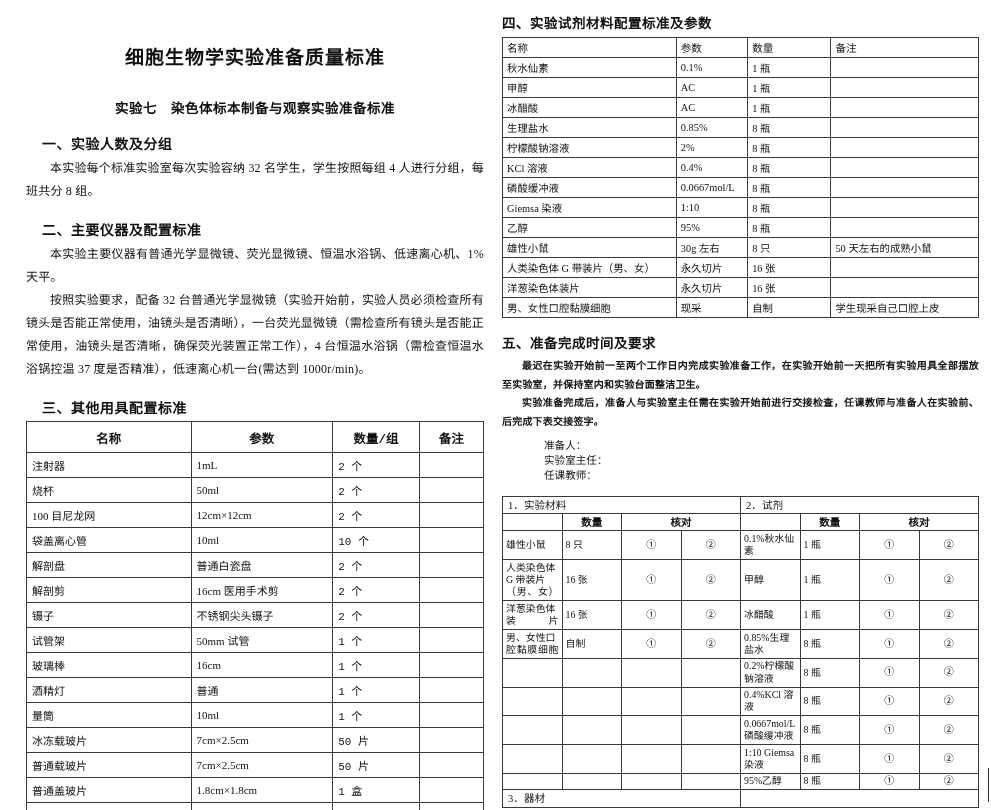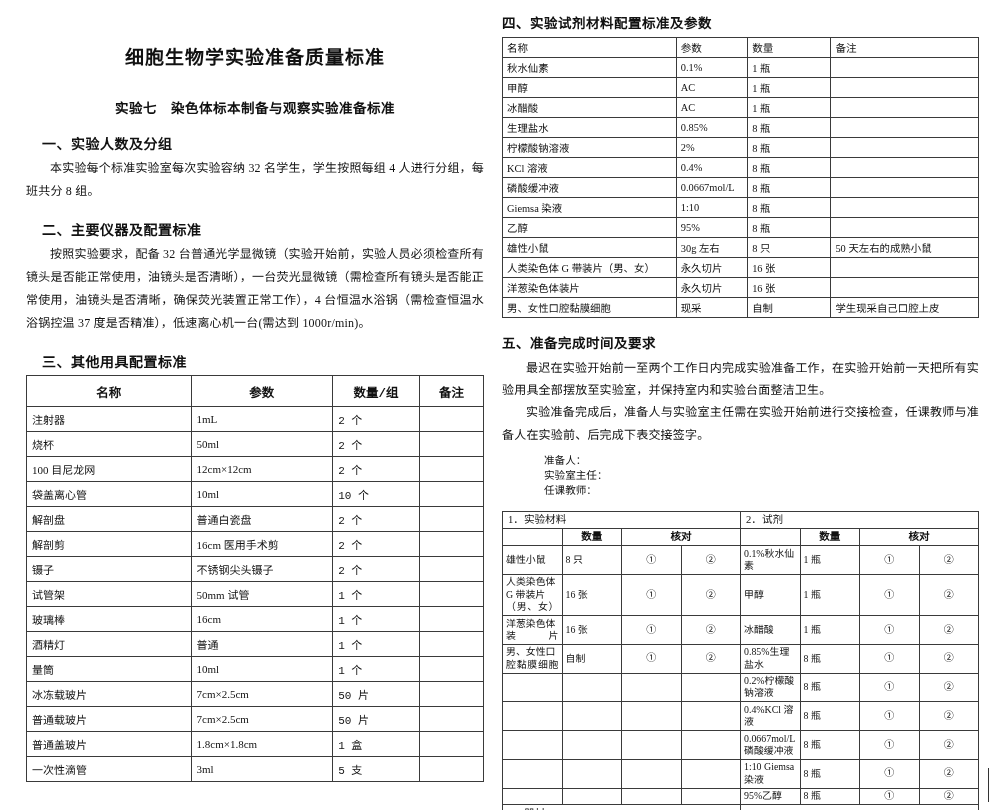--- a/index.html
+++ b/index.html
@@ -45,21 +45,21 @@
   .col-right .sec-head{margin:14px 0 5px 0;font-size:13.5px;}
   .col-right .sec-head.first{margin-top:4px;}
   p.body{
     font-size:12px;
     line-height:1.92;
     margin:0 0 0 0;
     text-align:justify;
     text-indent:2em;
     letter-spacing:0.2px;
   }
-  .col-right p.body{font-size:12px;line-height:1.85;}
+  .col-right p.body{font-size:10px;line-height:1.85;font-weight:bold;}
 
   
   table{border-collapse:collapse;width:100%;}
   table td,table th{
     border:1px solid #3a3a3a;
     font-weight:normal;
     vertical-align:middle;
   }
 
   
@@ -132,20 +132,21 @@
 
   <div class="col col-left">
 
     <h1 class="doc-title">细胞生物学实验准备质量标准</h1>
     <h2 class="doc-subtitle">实验七　染色体标本制备与观察实验准备标准</h2>
 
     <h3 class="sec-head">一、实验人数及分组</h3>
     <p class="body">本实验每个标准实验室每次实验容纳 32 名学生，学生按照每组 4 人进行分组，每班共分 8 组。</p>
 
     <h3 class="sec-head">二、主要仪器及配置标准</h3>
+    <p class="body">本实验主要仪器有普通光学显微镜、荧光显微镜、恒温水浴锅、低速离心机、1%天平。</p>
     <p class="body">按照实验要求，配备 32 台普通光学显微镜（实验开始前，实验人员必须检查所有镜头是否能正常使用，油镜头是否清晰），一台荧光显微镜（需检查所有镜头是否能正常使用，油镜头是否清晰，确保荧光装置正常工作），4 台恒温水浴锅（需检查恒温水浴锅控温 37 度是否精准），低速离心机一台(需达到 1000r/min)。</p>
 
     <h3 class="sec-head">三、其他用具配置标准</h3>
     <table class="tbl-goods">
       <thead>
         <tr>
           <th class="c-name">名称</th>
           <th class="c-param">参数</th>
           <th class="c-qty">数量/组</th>
           <th class="c-note">备注</th>

